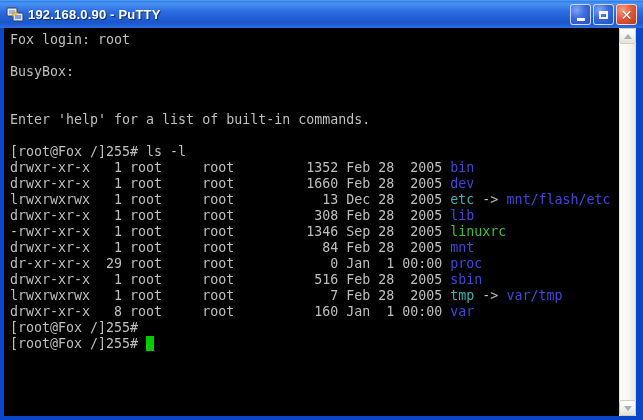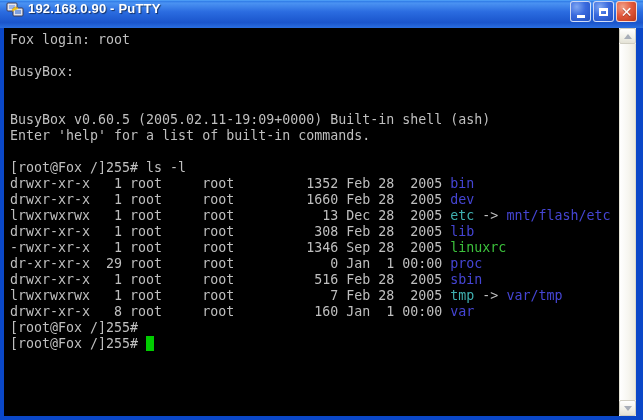--- a/index.html
+++ b/index.html
@@ -4,21 +4,21 @@
 <style>
   html,body{margin:0;padding:0;background:#777;}
   .window{
     position:relative;width:643px;height:420px;box-sizing:border-box;
     background:var(--border,#0A47C8);
     font-family:"Liberation Sans", sans-serif;
     box-shadow:0 2px 6px rgba(0,0,0,.4);
   }
   
   .titlebar{
-    height:28px;display:flex;align-items:flex-start;padding:0 6px 0 6px;box-sizing:border-box;
+    height:28px;display:flex;align-items:center;padding:0 6px 0 6px;box-sizing:border-box;
     background:linear-gradient(180deg,#2e7ae6 0%,#4a92f2 8%,#2b6ce0 40%,#1a55cc 80%,#2a6ee0 100%);
     border-top:1px solid #4a9af5;
   }
   .app-icon{width:18px;height:18px;margin-right:4px;flex:0 0 auto;}
   .title{
     color:#fff;font-weight:bold;font-size:13px;letter-spacing:.2px;
     text-shadow:1px 1px 1px rgba(0,0,0,.55);flex:1 1 auto;
     white-space:nowrap;overflow:hidden;
   }
   .controls{display:flex;gap:2px;flex:0 0 auto;}
@@ -95,29 +95,29 @@
     </span>
   </div>
 
   <div class="client">
     <div class="terminal">
         <div class="line"><span class="fg">Fox login: root</span></div>
         <div class="line"></div>
         <div class="line"><span class="fg">BusyBox:</span></div>
         <div class="line"></div>
         <div class="line"></div>
-        <div class="line"><span class="fg">BusyBox v0.60.5 (2005.02.11-19:09+0000) Built-in shell (ash)</span></div>
         <div class="line"><span class="fg">Enter 'help' for a list of built-in commands.</span></div>
         <div class="line"></div>
         <div class="line"><span class="fg">[root@Fox /]255# ls -l</span></div>
         <div class="line"><span class="fg">drwxr-xr-x   1 root     root         1352 Feb 28  2005 </span><span class="dir">bin</span></div>
         <div class="line"><span class="fg">drwxr-xr-x   1 root     root         1660 Feb 28  2005 </span><span class="dir">dev</span></div>
         <div class="line"><span class="fg">lrwxrwxrwx   1 root     root           13 Dec 28  2005 </span><span class="link">etc</span><span class="fg"> -&gt; </span><span class="dir">mnt/flash/etc</span></div>
         <div class="line"><span class="fg">drwxr-xr-x   1 root     root          308 Feb 28  2005 </span><span class="dir">lib</span></div>
         <div class="line"><span class="fg">-rwxr-xr-x   1 root     root         1346 Sep 28  2005 </span><span class="exec">linuxrc</span></div>
+        <div class="line"><span class="fg">drwxr-xr-x   1 root     root           84 Feb 28  2005 </span><span class="dir">mnt</span></div>
         <div class="line"><span class="fg">dr-xr-xr-x  29 root     root            0 Jan  1 00:00 </span><span class="dir">proc</span></div>
         <div class="line"><span class="fg">drwxr-xr-x   1 root     root          516 Feb 28  2005 </span><span class="dir">sbin</span></div>
         <div class="line"><span class="fg">lrwxrwxrwx   1 root     root            7 Feb 28  2005 </span><span class="link">tmp</span><span class="fg"> -&gt; </span><span class="dir">var/tmp</span></div>
         <div class="line"><span class="fg">drwxr-xr-x   8 root     root          160 Jan  1 00:00 </span><span class="dir">var</span></div>
         <div class="line"><span class="fg">[root@Fox /]255#</span></div>
         <div class="line"><span class="fg">[root@Fox /]255# </span><span class="cursor"> </span></div>
       </div>
     <div class="scrollbar">
       <div class="sb-btn">
           <i class="arr arr-up"></i>

